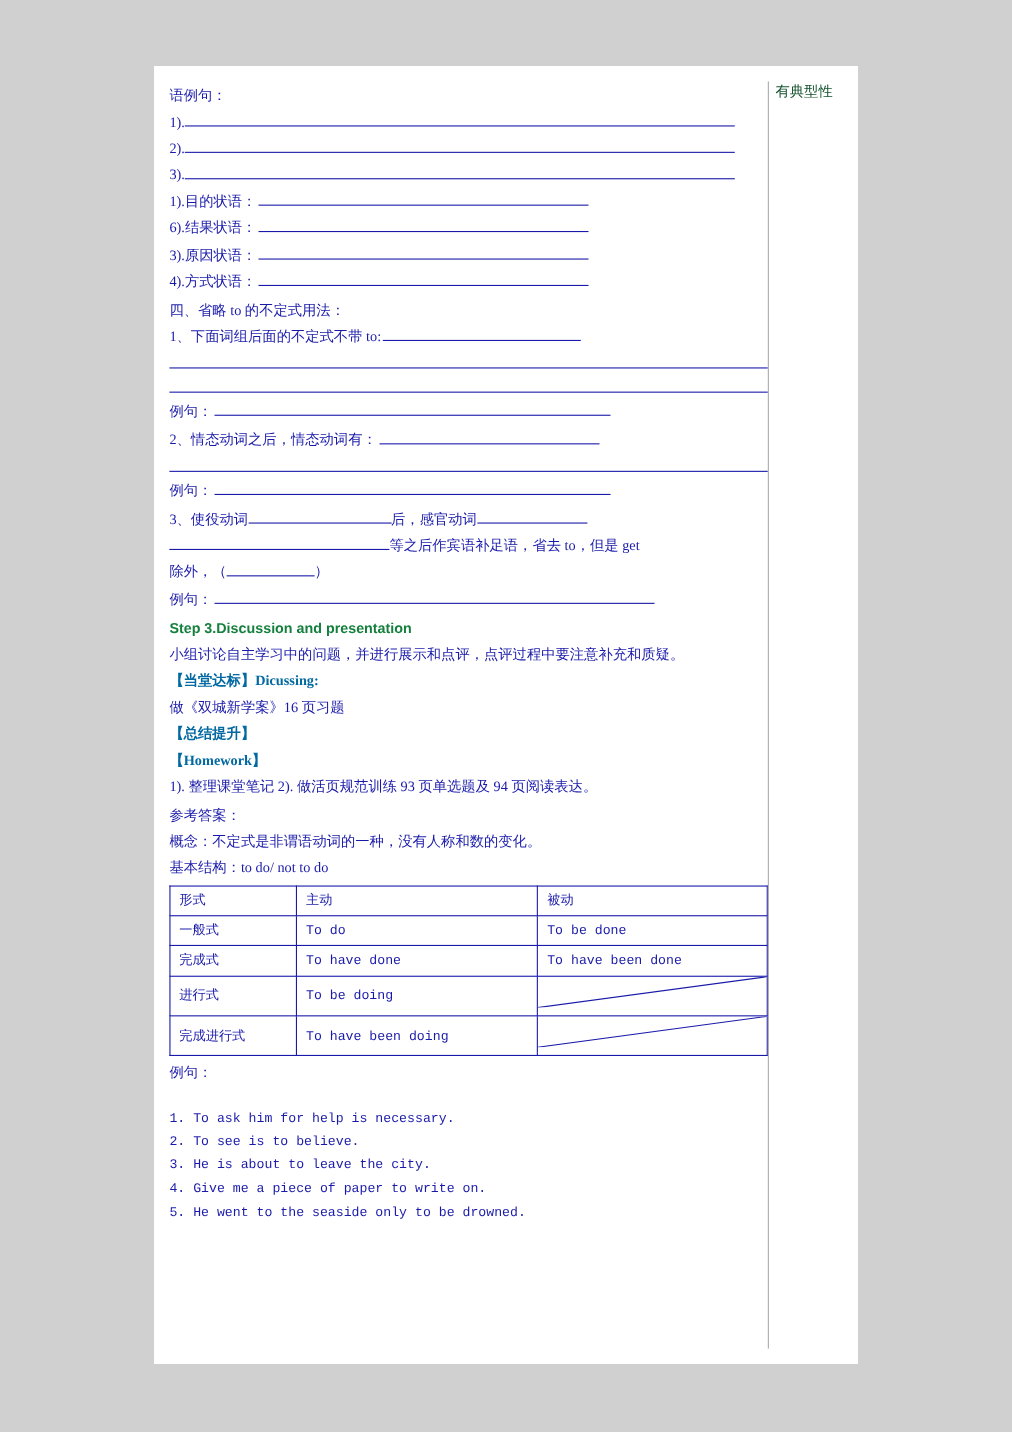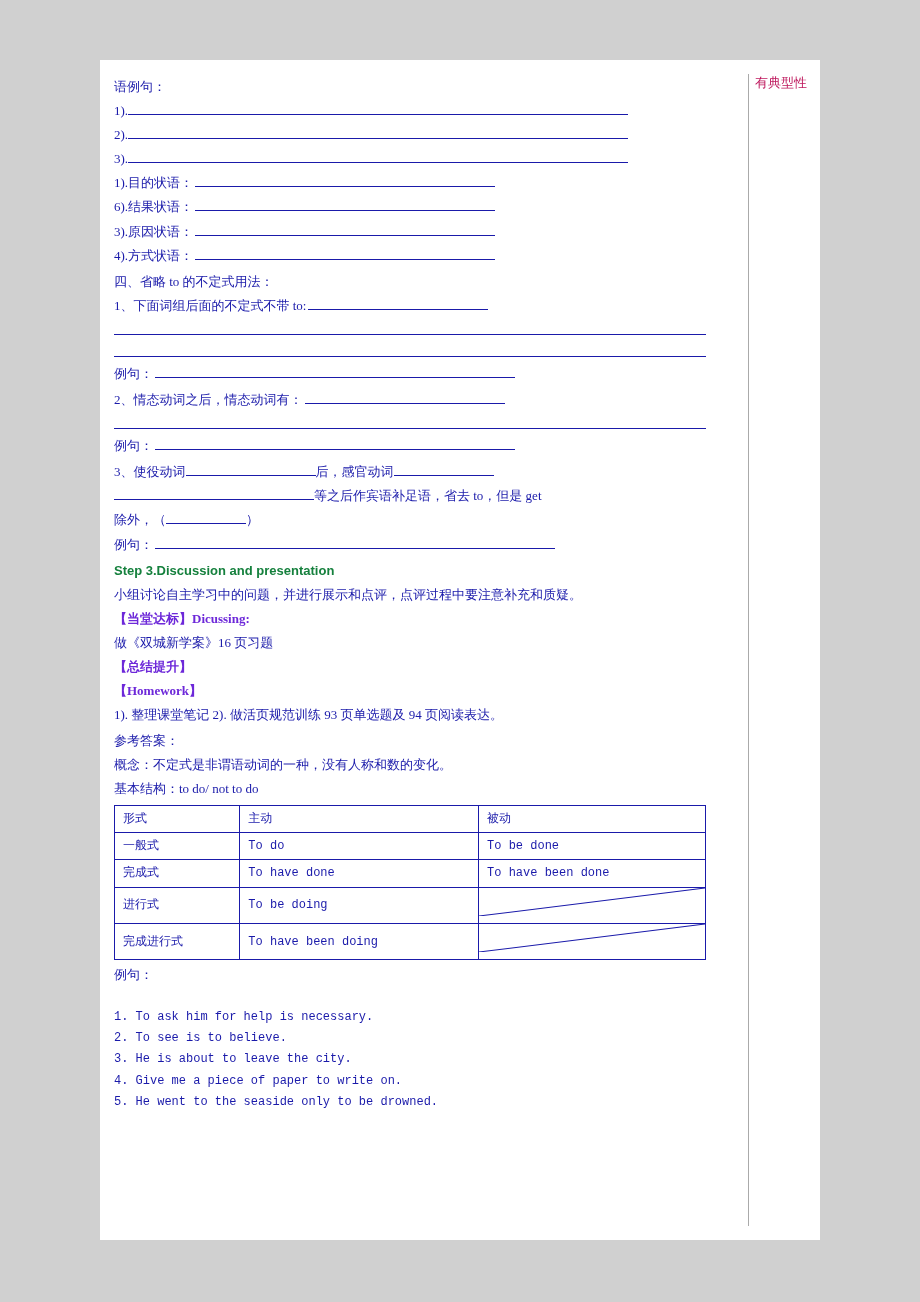--- a/index.html
+++ b/index.html
@@ -7,40 +7,39 @@
       background: #d0d0d0;
       font-family: 'SimSun', 'STSong', serif;
       display: flex;
       justify-content: center;
       align-items: flex-start;
       min-height: 1302px;
       padding: 60px 0;
     }
     .page {
       background: #fff;
-      width: 720px;
+      width: 640px;
       min-height: 1180px;
-      padding: 14px 4px 14px 14px;
+      padding: 14px 14px 14px 14px;
       position: relative;
       display: flex;
       flex-direction: row;
-      gap: 42px;
     }
     .main-content {
       flex: 1;
       font-size: 13px;
       color: #1a1aaa;
       line-height: 1.7;
     }
     .right-sidebar {
       width: 68px;
       border-left: 1px solid #aaa;
       padding-left: 6px;
       font-size: 13px;
-      color: #be185d;
+      color: #14532d;
     }
     .underline-line {
       display: inline-block;
       border-bottom: 1px solid #1a1aaa;
       min-width: 300px;
       height: 14px;
       vertical-align: bottom;
       margin-left: 2px;
     }
     .underline-line-sm {
@@ -75,21 +74,21 @@
       color: #1a1aaa;
       font-size: 13px;
     }
     .bold-section {
       font-weight: bold;
       color: #15803d;
       font-family: 'Arial', sans-serif;
       font-size: 13px;
     }
     .bracket-section {
-      color: #6d28d9;
+      color: #0369a1;
       font-weight: bold;
     }
     table {
       border-collapse: collapse;
       width: 100%;
       margin-top: 4px;
       margin-bottom: 4px;
       font-family: 'Courier New', monospace;
       font-size: 12px;
       border-radius: 32px;

